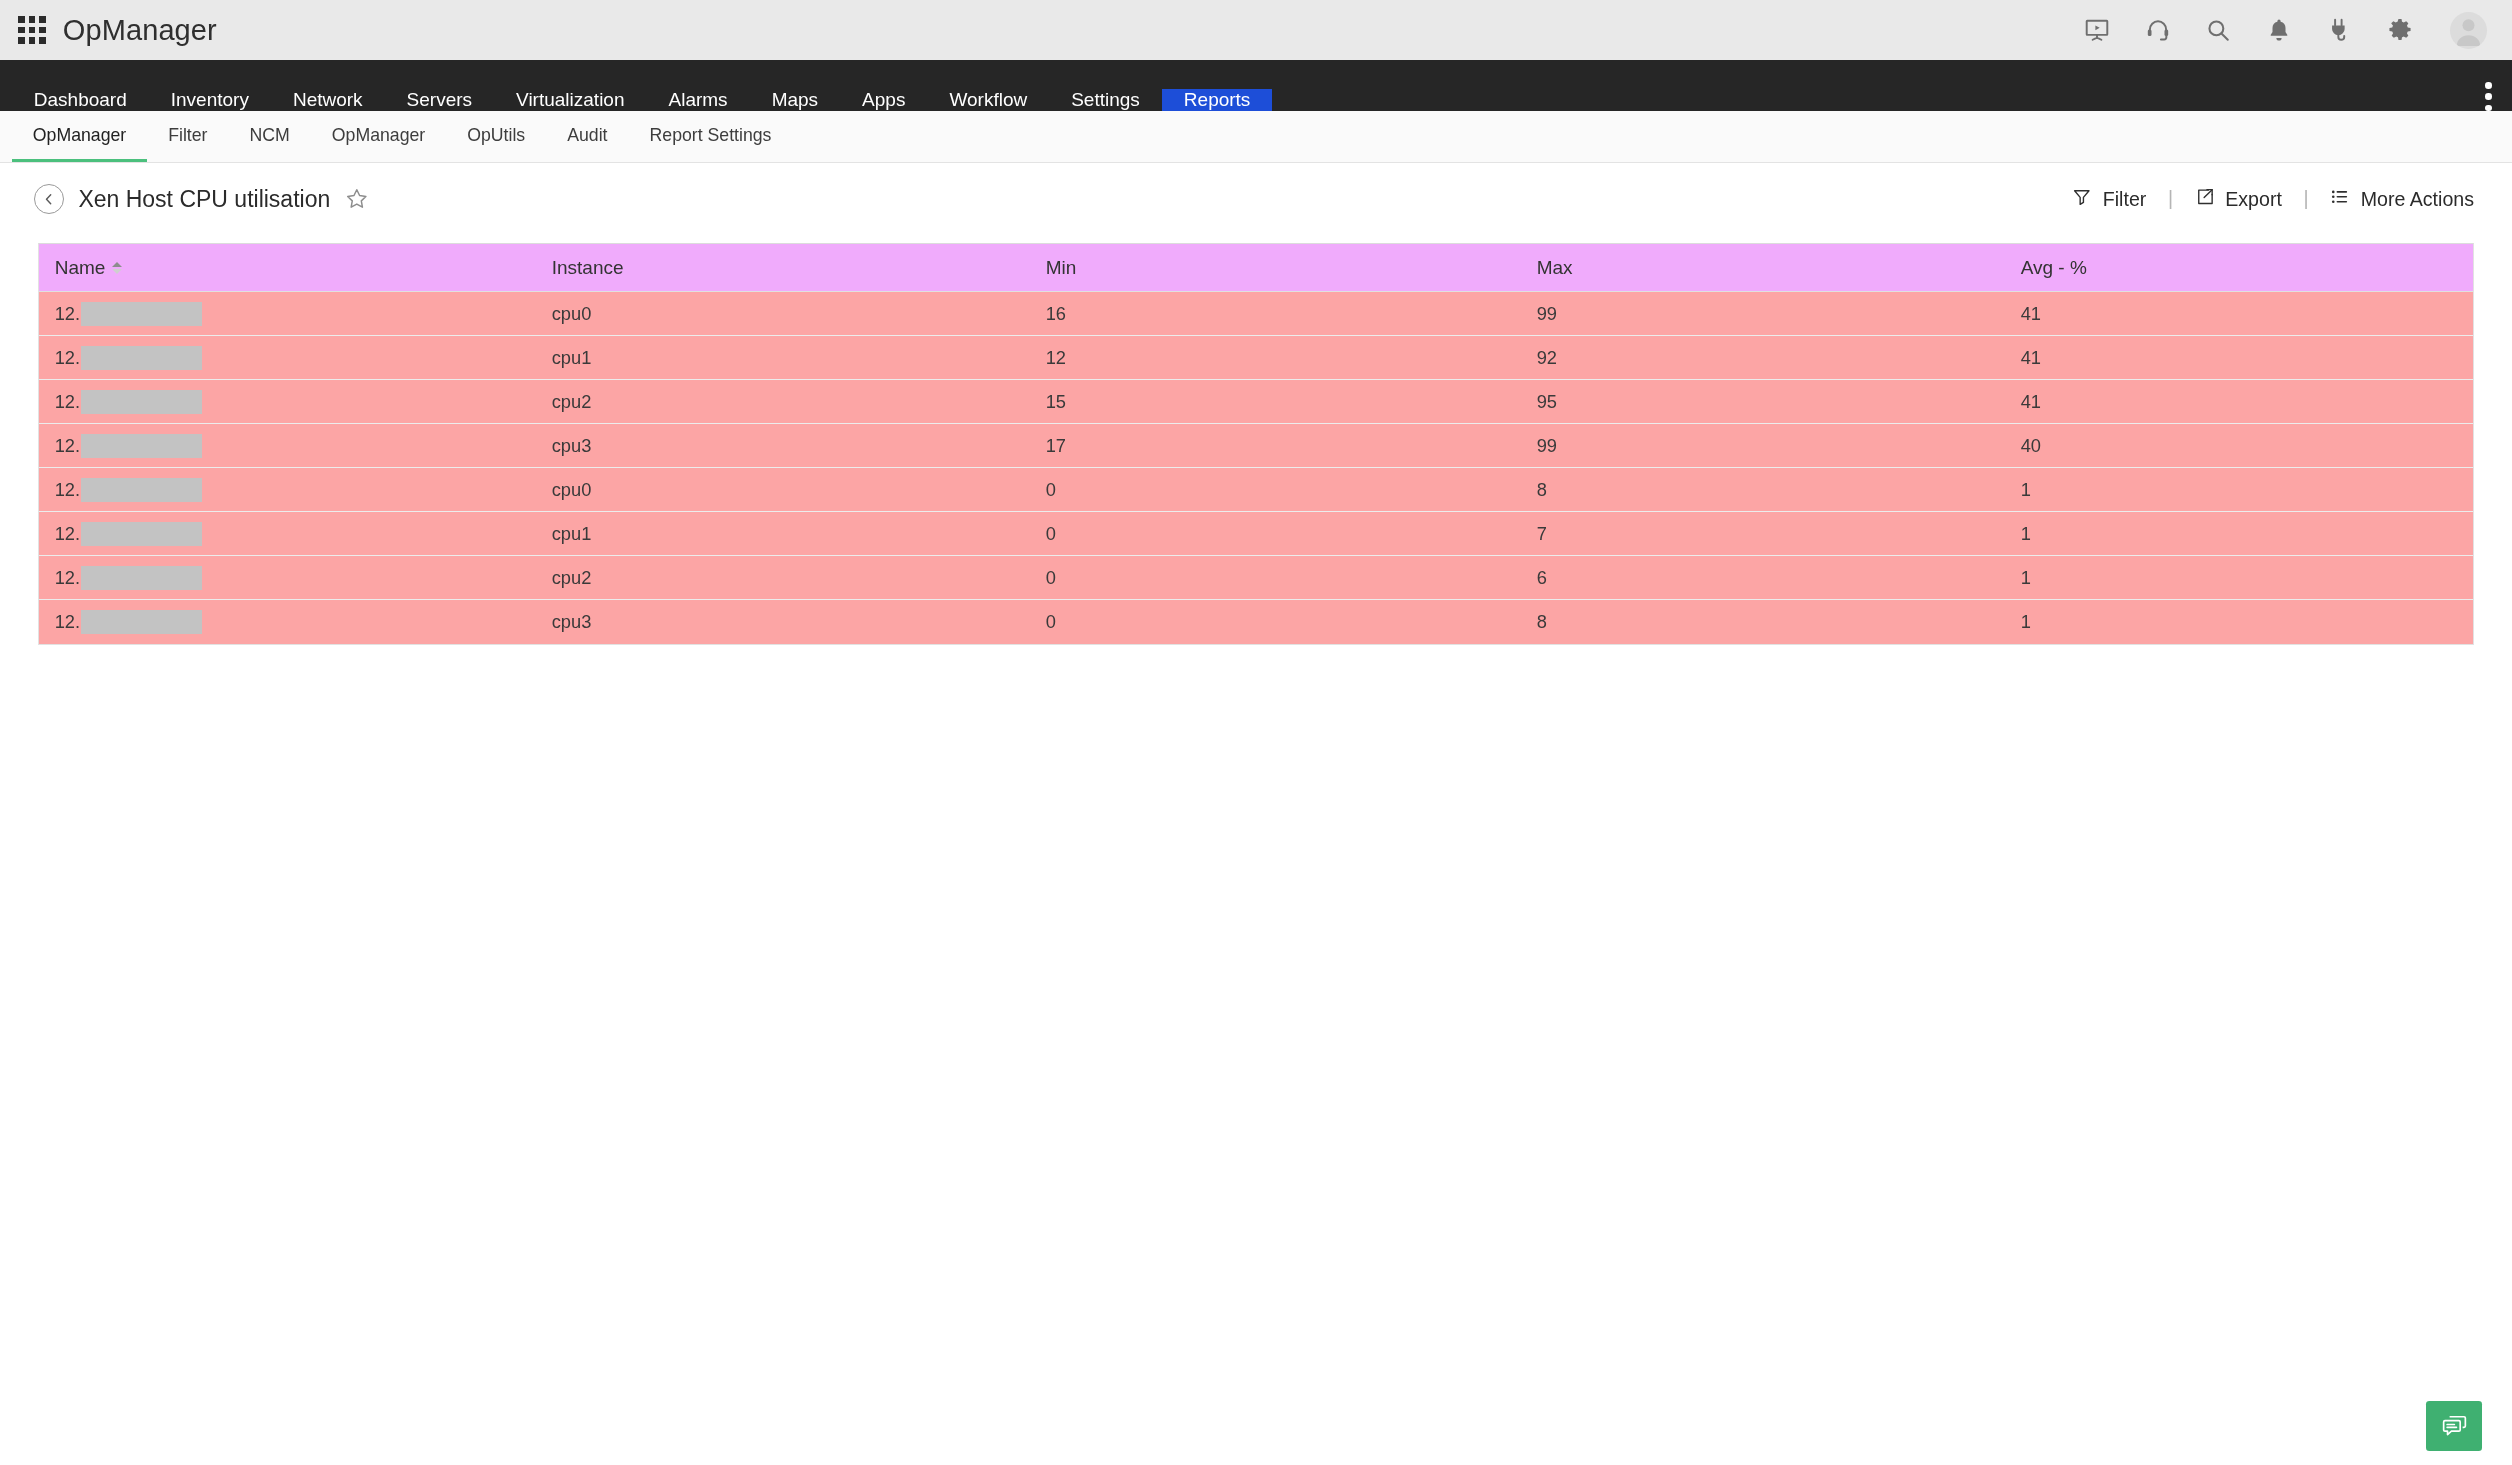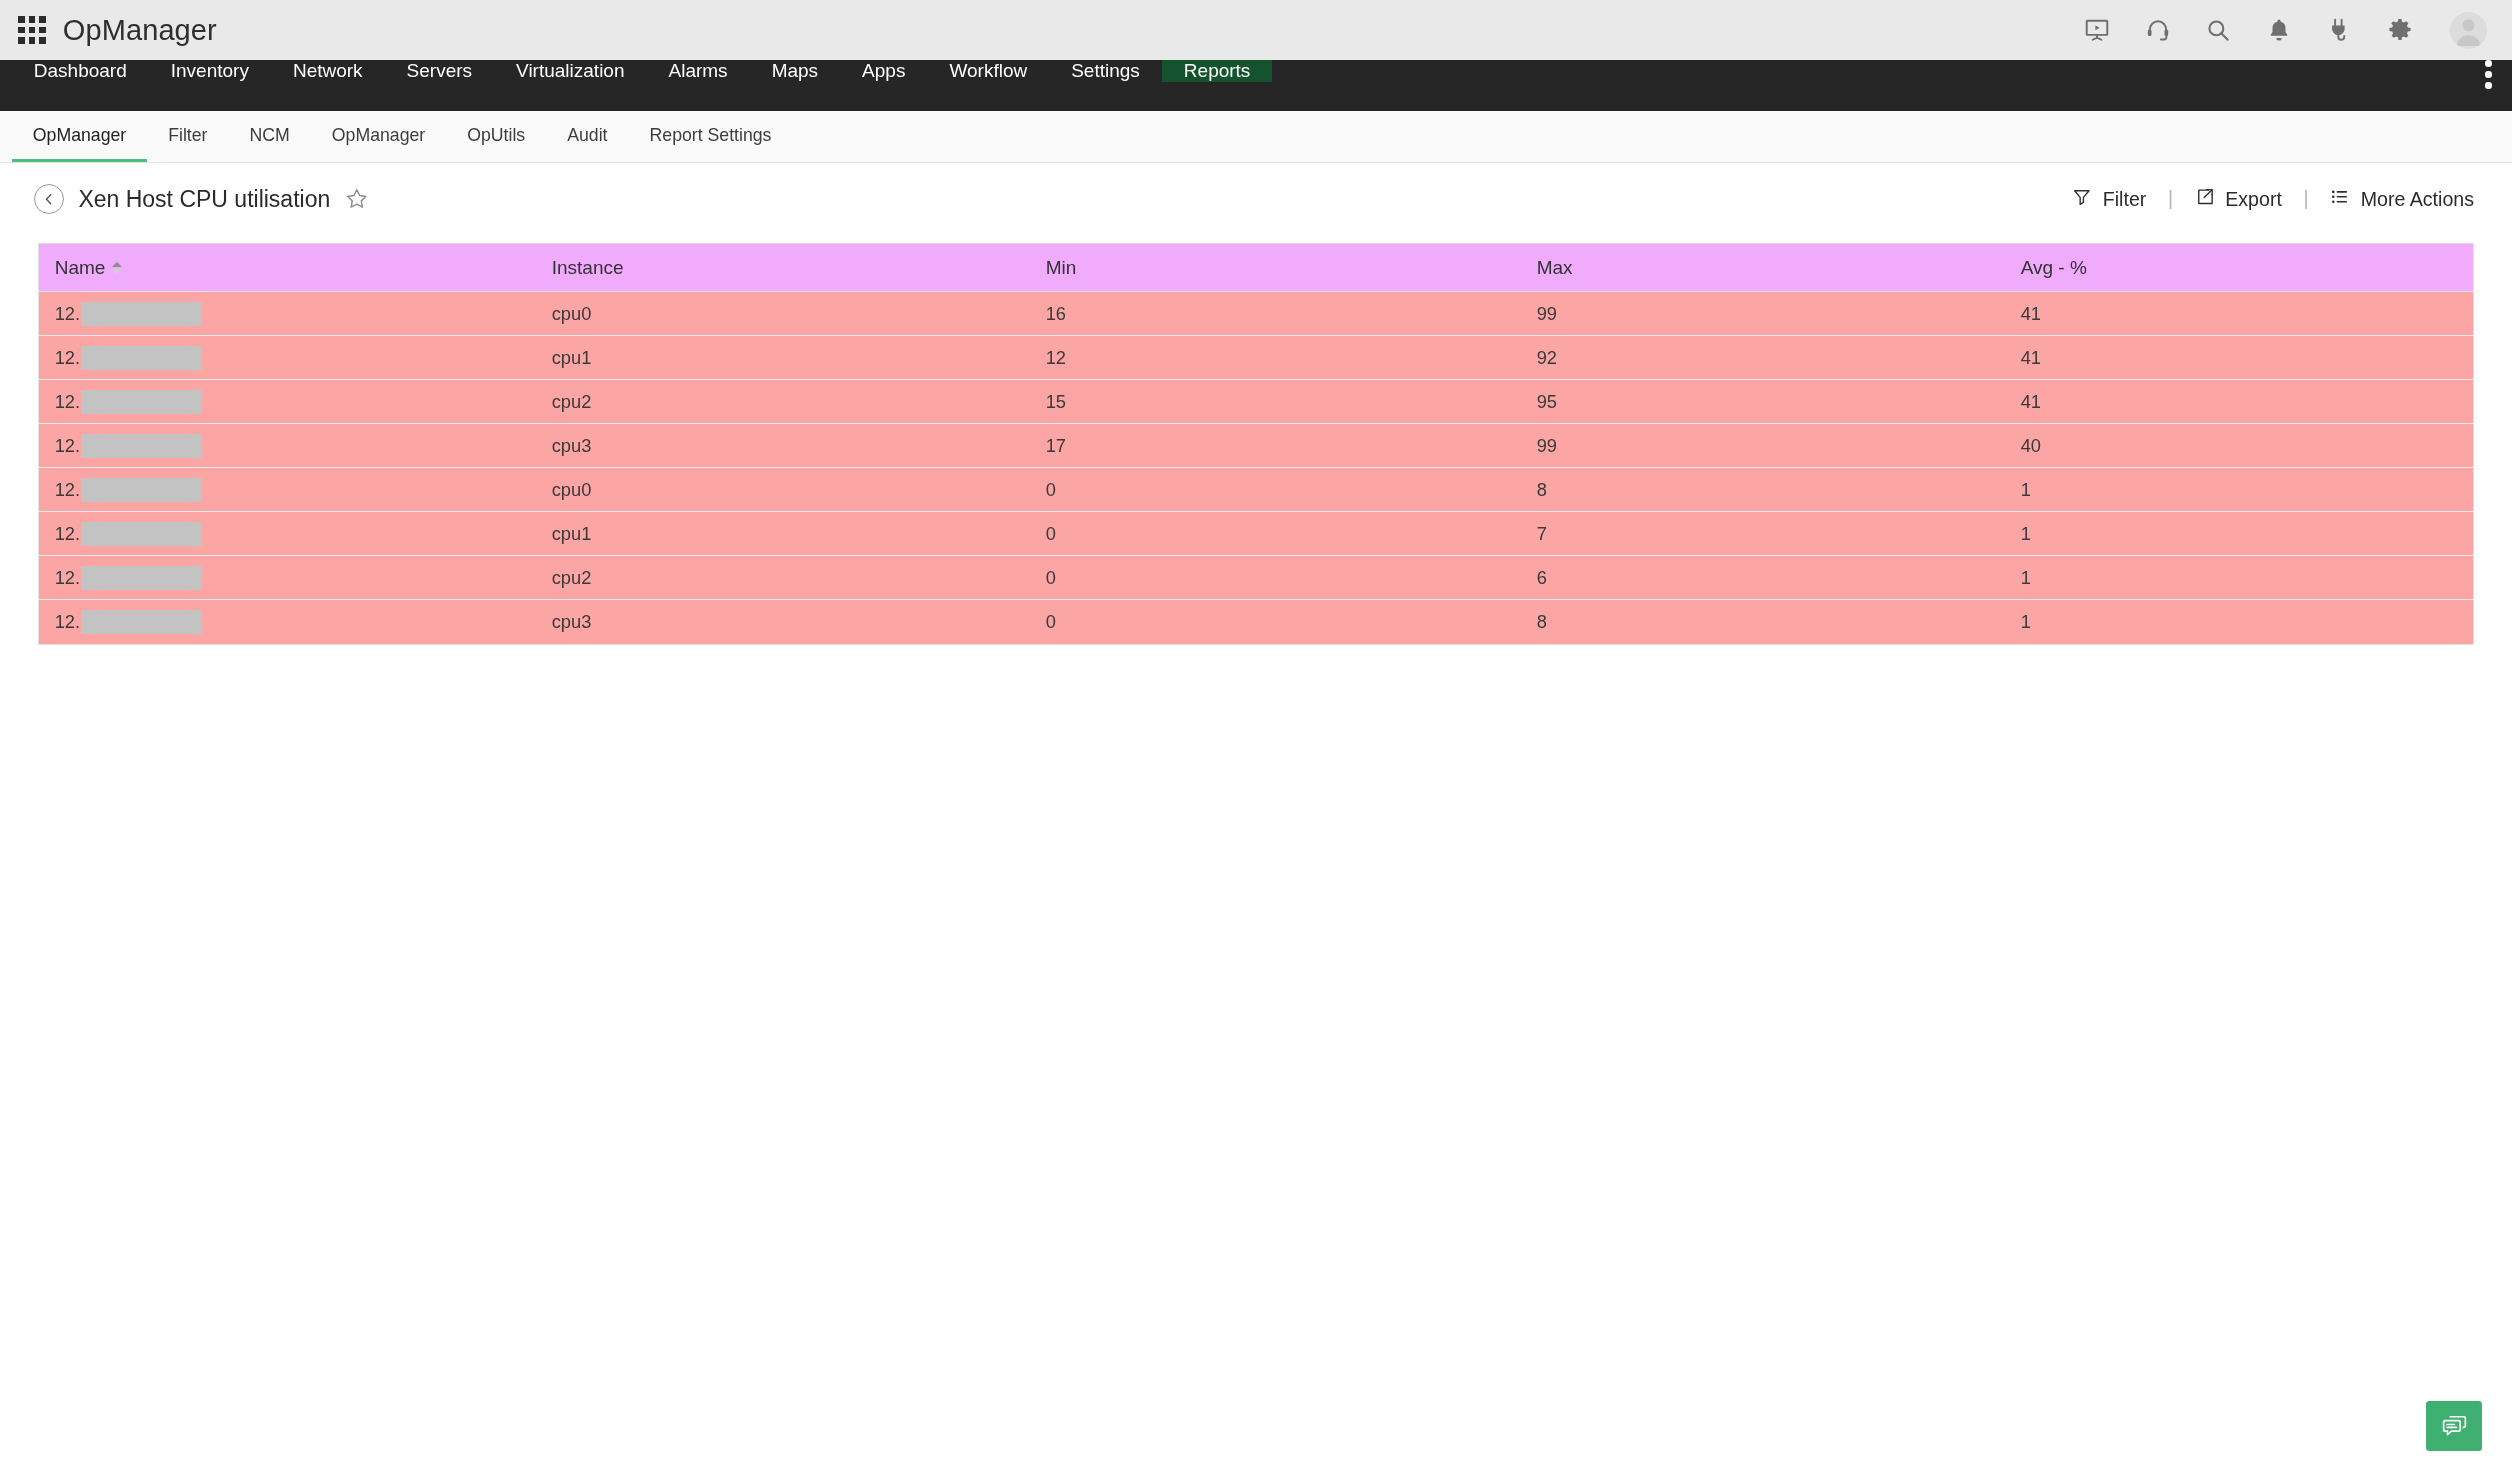--- a/index.html
+++ b/index.html
@@ -53,33 +53,33 @@
     overflow: hidden;
     cursor: pointer;
     margin-left: 6.5px;
   }
 
   
   .mainnav {
     height: 51px;
     background: #262626;
     display: flex;
-    align-items: flex-start;
+    align-items: flex-end;
     position: relative;
     padding-left: 11.8px;
   }
   .navitem {
     display: flex; align-items: center;
     padding: 0 22px;
     color: #ffffff;
     font-size: 19px;
     cursor: pointer;
     white-space: nowrap;
   }
-  .navitem.active { background: #14532d; }
+  .navitem.active { background: #1d4ed8; }
   .nav-spacer { flex: 1; }
   .kebab {
     display: flex; flex-direction: column; justify-content: center;
     align-items: center; gap: 4.6px;
     width: 47px; cursor: pointer;
   }
   .kebab span { width: 6.5px; height: 6.5px; border-radius: 50%; background: #ffffff; display: block; }
 
   
   .subnav {

